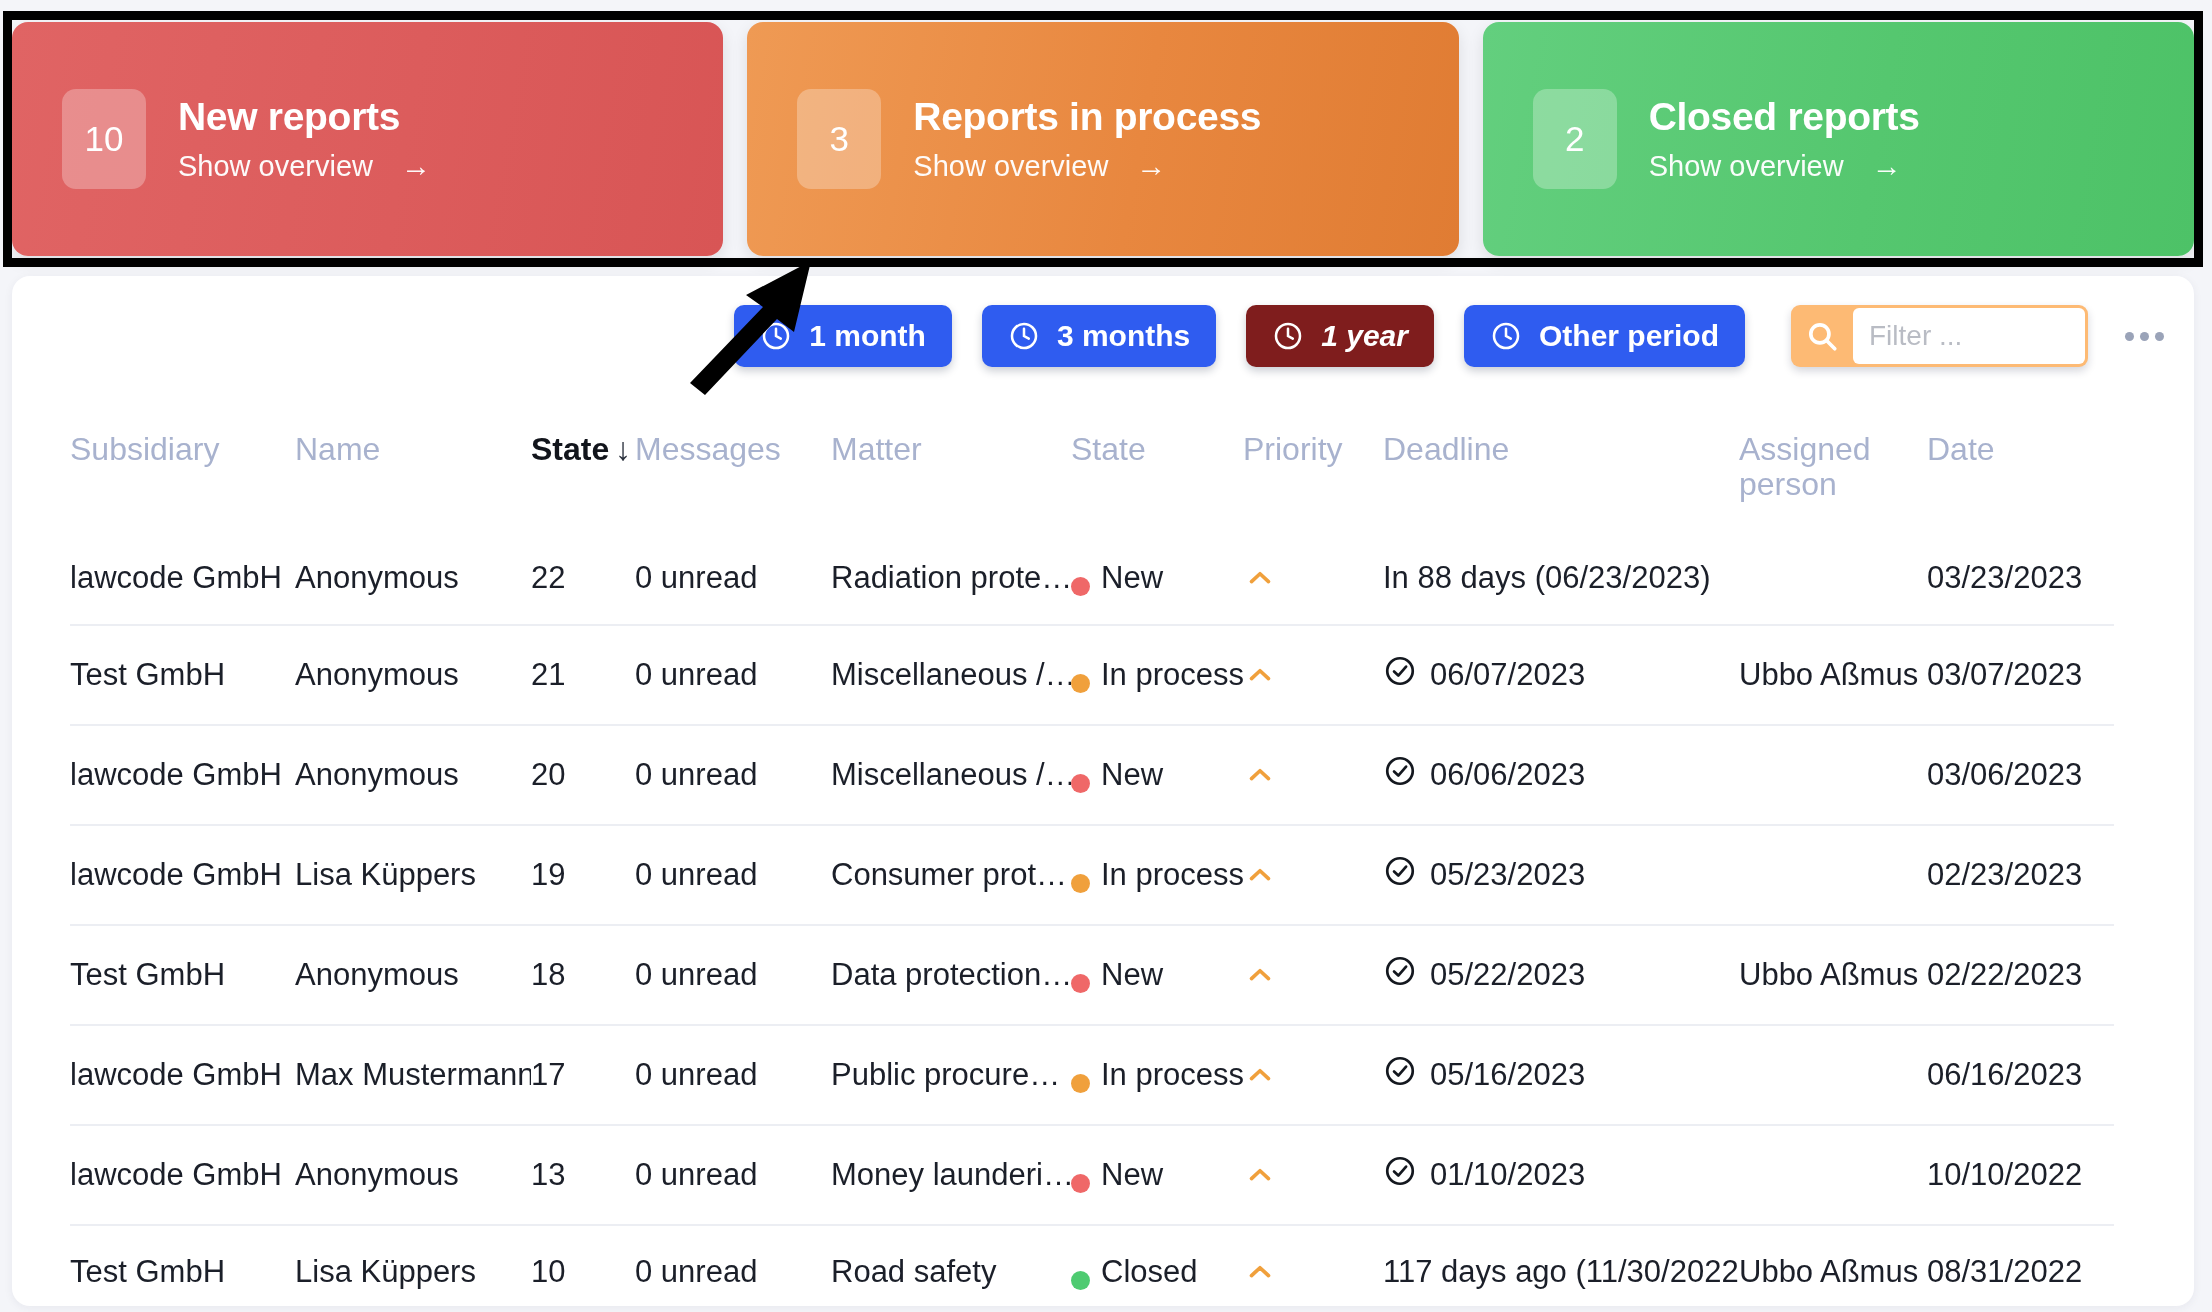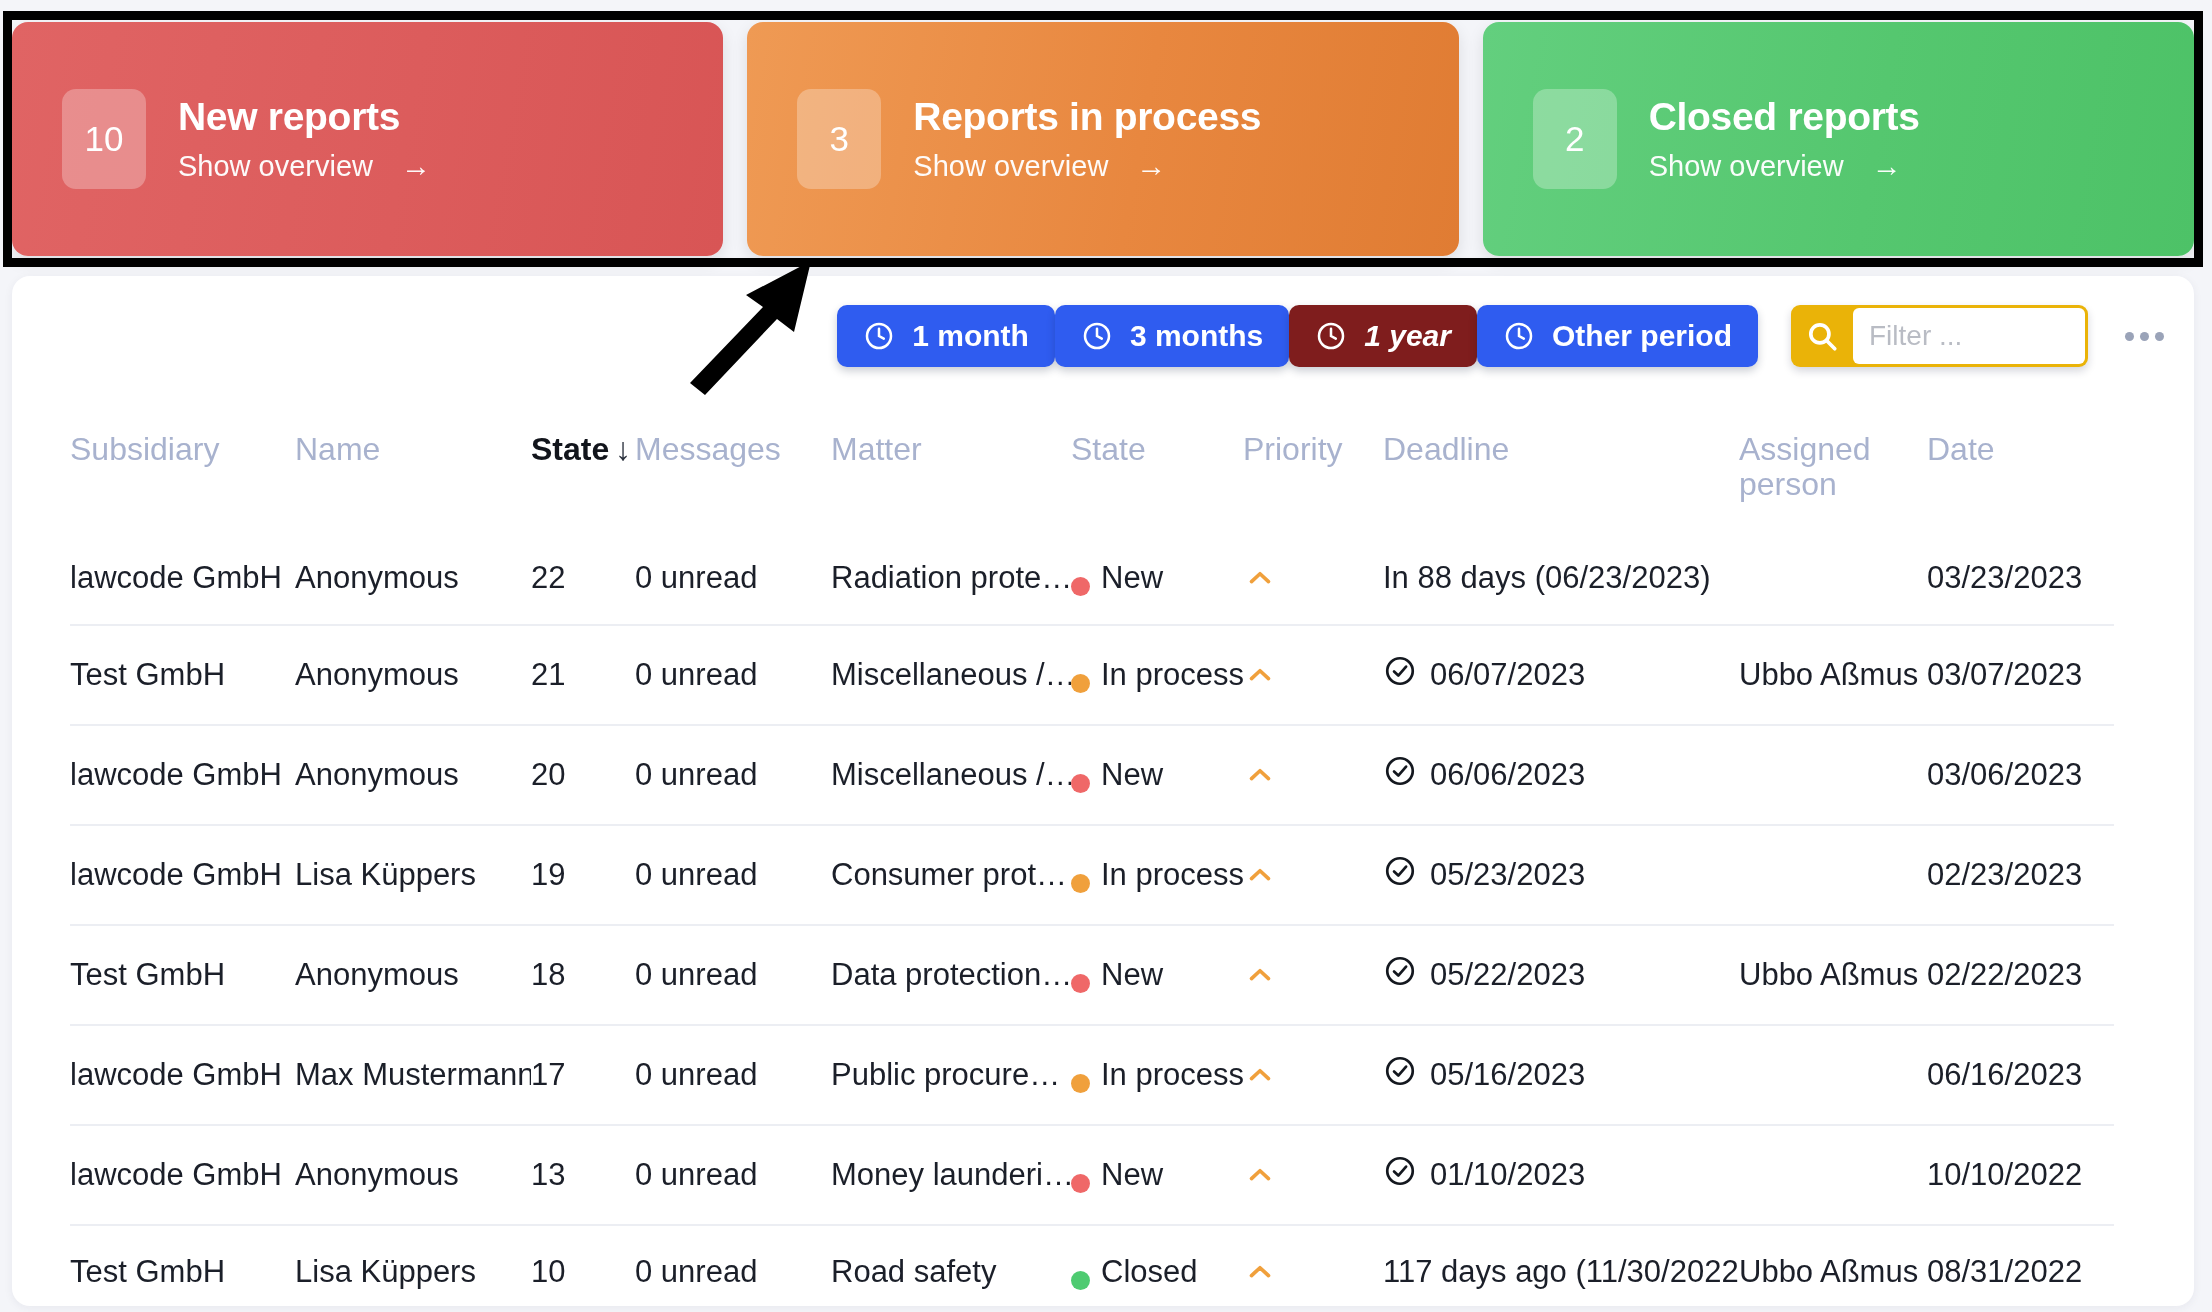--- a/index.html
+++ b/index.html
@@ -141,24 +141,24 @@
     cursor: pointer;
     box-shadow: 0 4px 8px rgba(20,30,60,0.22);
   }
   .period-btn.active { background: #7f1d1d; font-style: italic; }
   .period-btn svg { display:block; }
 
   #search-wrap {
     height: 62px;
     display: flex;
     align-items: stretch;
-    background: #eab308;
+    background: #fdba74;
     border-radius: 9px;
     box-shadow: 0 4px 8px rgba(20,30,60,0.18);
-    margin-left: 13px;
+    margin-left: 26px;
   }
   #search-icon-box {
     width: 62px;
     display: flex;
     align-items: center;
     justify-content: center;
   }
   #search-input {
     width: 232px;
     border: none;
@@ -295,21 +295,21 @@
   </div>
 
 <div id="annotation-box"></div>
 <svg id="annotation-arrow" viewBox="0 0 140 140">
   <polygon points="131,6 66,40 83,52 10,128 25,140 97,64 114,77" fill="#000000"></polygon>
 </svg>
 
 <div id="panel">
 
   <div id="toolbar">
-    <div id="period-buttons" style="display:flex;align-items:center;">
+    <div id="period-buttons" style="display:flex;gap:30px;align-items:center;">
         <button class="period-btn">
           <span>
             <svg width="32" height="32" viewBox="0 0 24 24" fill="none" stroke="#ffffff" stroke-width="1.9" stroke-linecap="round">
               <circle cx="12" cy="12" r="9"></circle>
               <polyline points="12,6.6 12,12 15.6,14"></polyline>
             </svg>
           </span>
           <span>1 month</span>
         </button>
         <button class="period-btn">

